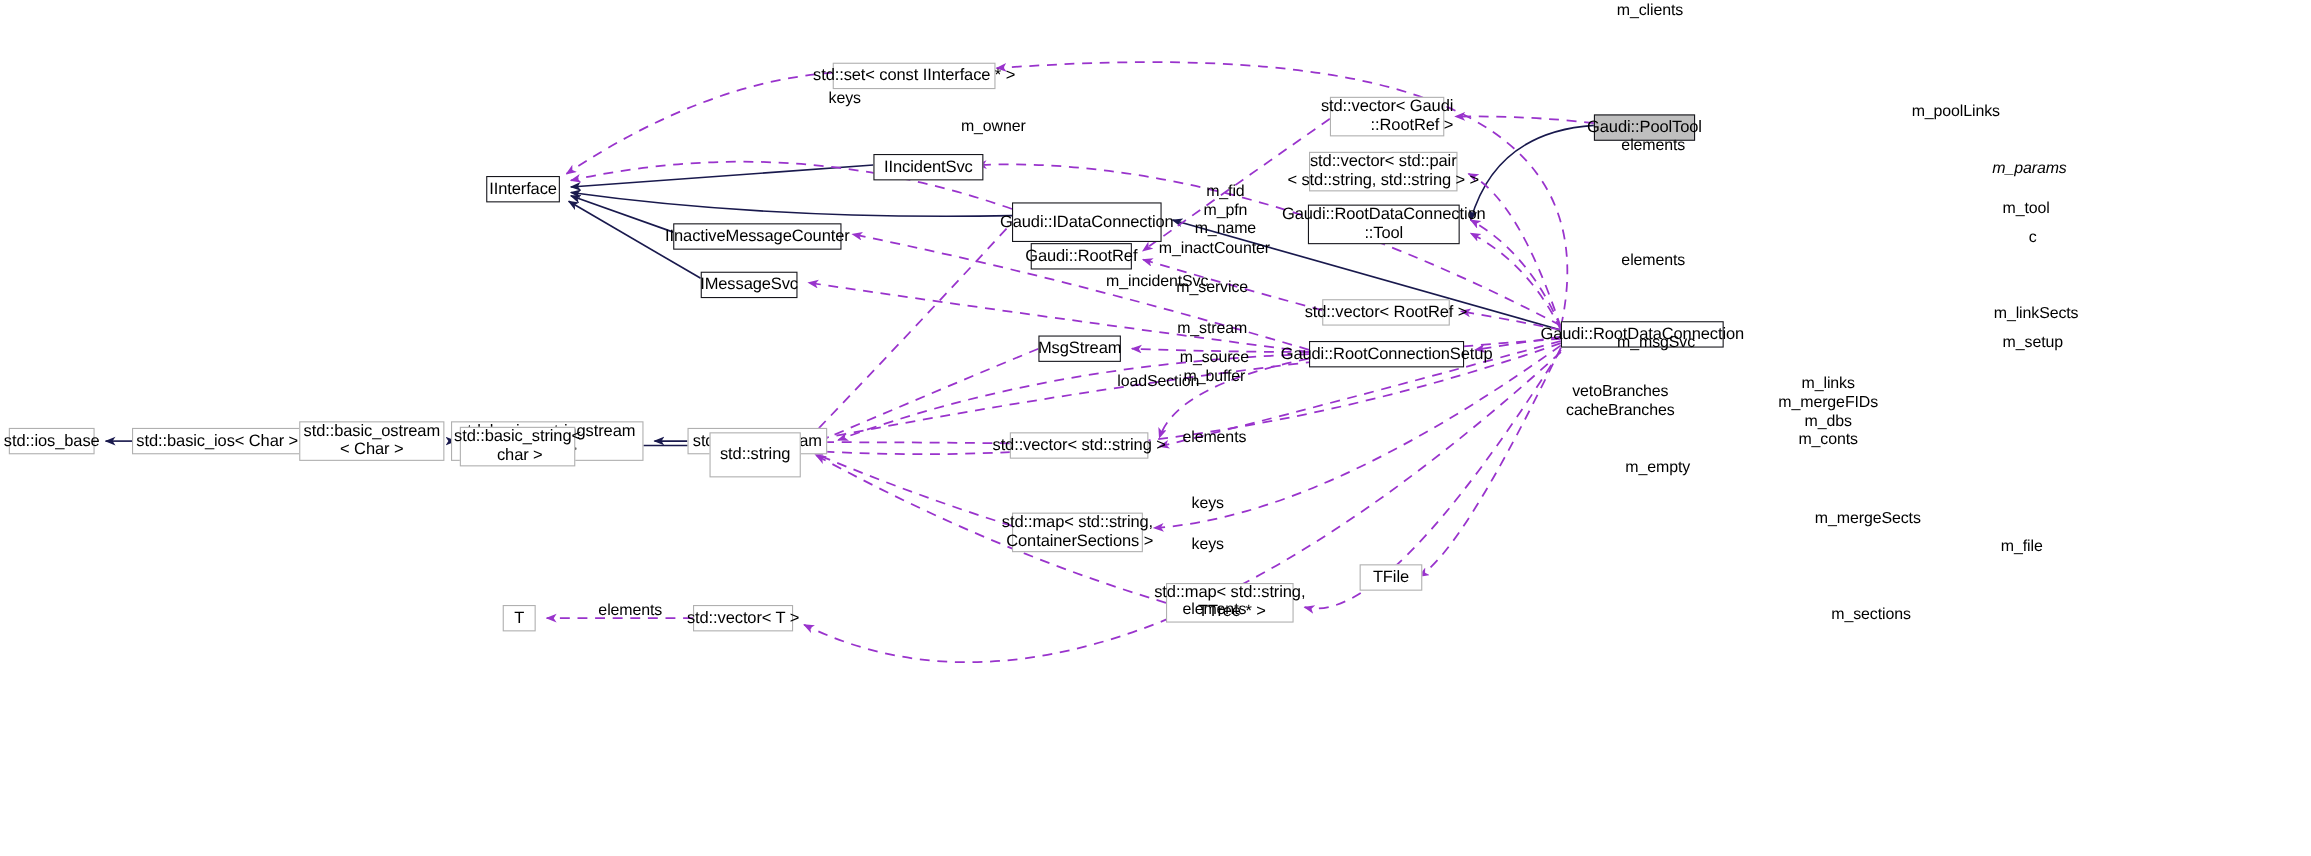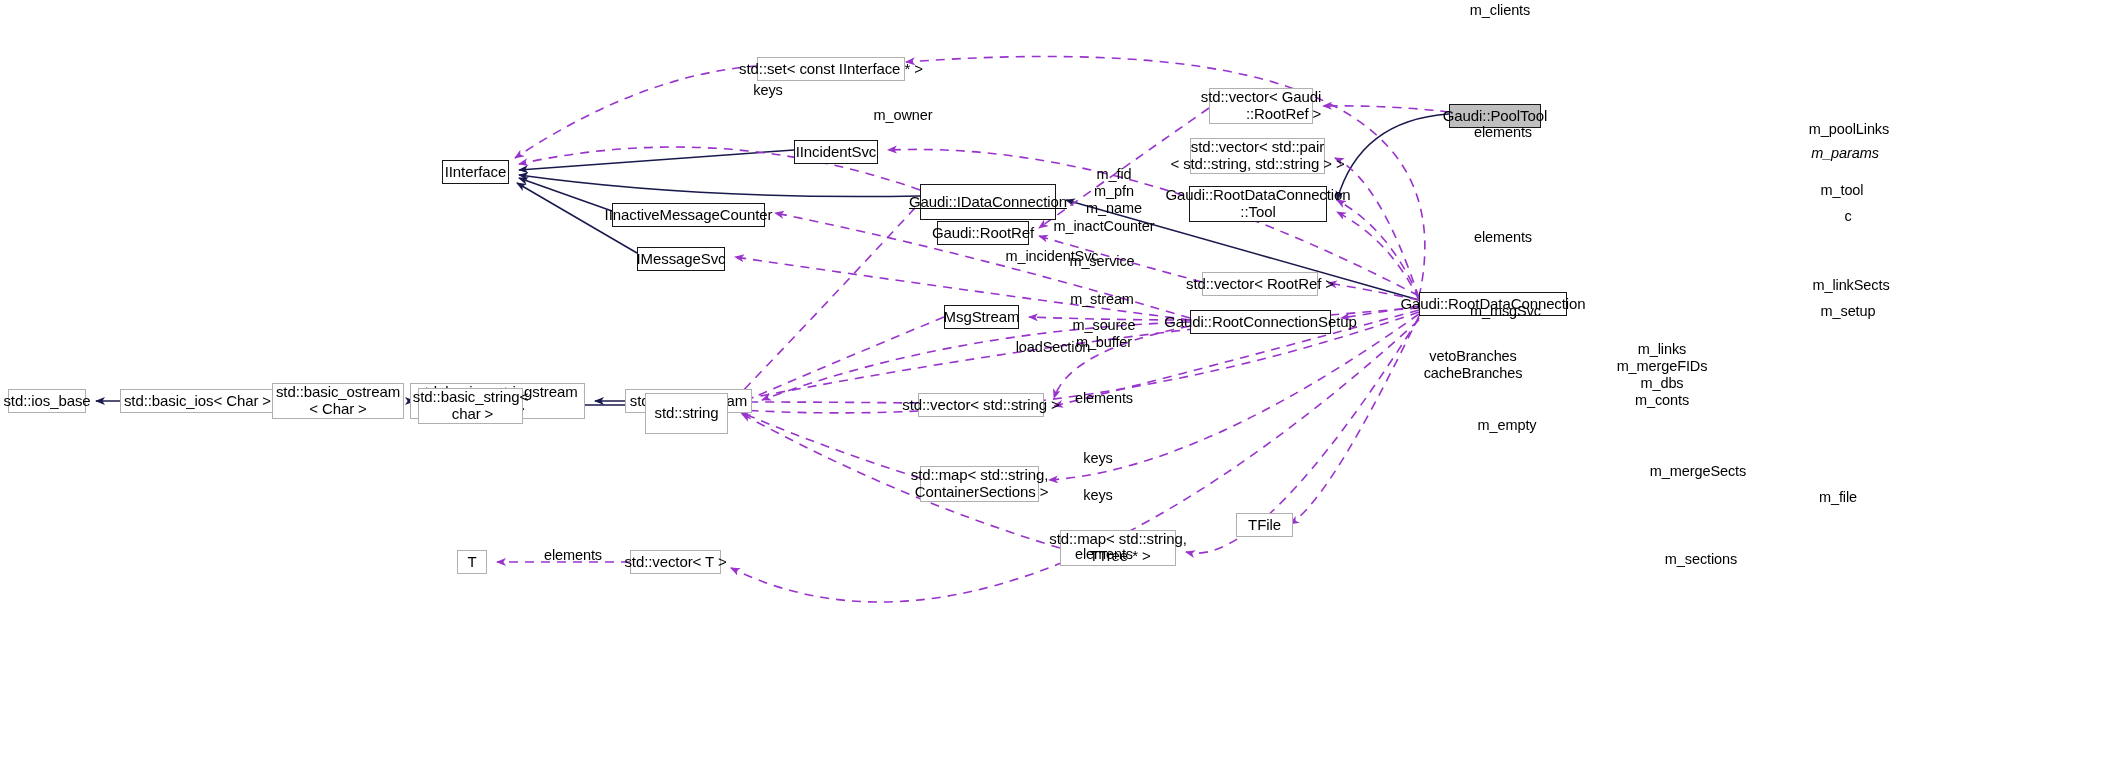--- a/index.html
+++ b/index.html
@@ -144,22 +144,22 @@
 &lt; Char &gt;</div>
     <div class="node lib" style="left: 410px; top: 383px; width: 175px; height: 36px;">std::basic_ostringstream
 &lt; char &gt;</div>
     <div class="node lib" style="left: 625px; top: 389px; width: 127px; height: 24px;">std::ostringstream</div>
     <div class="node lib" style="left: 418px; top: 388px; width: 105px; height: 36px;">std::basic_string&lt;
  char &gt;</div>
     <div class="node lib" style="left: 645px; top: 393px; width: 83px; height: 41px;">std::string</div>
     <div class="node proj" style="left: 442px; top: 160px; width: 67px; height: 24px;">IInterface</div>
     <div class="node proj" style="left: 612px; top: 203px; width: 153px; height: 24px;">IInactiveMessageCounter</div>
     <div class="node proj" style="left: 637px; top: 247px; width: 88px; height: 24px;">IMessageSvc</div>
-    <div class="node proj" style="left: 794px; top: 140px; width: 84px; height: 24px;">IIncidentSvc</div>
-    <div class="node proj" style="left: 920px; top: 184px; width: 136px; height: 36px; text-decoration: underline;">Gaudi::IDataConnection</div>
+    <div class="node proj" style="left: 794px; top: 140px; width: 100px; height: 24px;">IIncidentSvc</div>
+    <div class="node proj" style="left: 920px; top: 184px; width: 136px; height: 36px;">Gaudi::IDataConnection</div>
     <div class="node proj" style="left: 937px; top: 221px; width: 92px; height: 24px;">Gaudi::RootRef</div>
     <div class="node proj" style="left: 944px; top: 305px; width: 75px; height: 24px;">MsgStream</div>
     <div class="node lib" style="left: 757px; top: 57px; width: 148px; height: 24px; text-align: right;">std::set&lt; const IInterface * &gt;</div>
     <div class="node lib" style="left: 1209px; top: 88px; width: 104px; height: 36px; text-align: right;">std::vector&lt; Gaudi
 ::RootRef &gt;</div>
     <div class="node lib" style="left: 1190px; top: 138px; width: 135px; height: 36px;">std::vector&lt; std::pair
 &lt; std::string, std::string &gt; &gt;</div>
     <div class="node proj" style="left: 1189px; top: 186px; width: 138px; height: 36px;">Gaudi::RootDataConnection
 ::Tool</div>
     <div class="node lib" style="left: 1202px; top: 272px; width: 116px; height: 24px;">std::vector&lt; RootRef &gt;</div>
@@ -170,21 +170,21 @@
     <div class="node lib" style="left: 1060px; top: 530px; width: 116px; height: 36px;">std::map&lt; std::string,
  TTree * &gt;</div>
     <div class="node lib" style="left: 1236px; top: 513px; width: 57px; height: 24px;">TFile</div>
     <div class="node lib" style="left: 457px; top: 550px; width: 30px; height: 24px;">T</div>
     <div class="node lib" style="left: 630px; top: 550px; width: 91px; height: 24px;">std::vector&lt; T &gt;</div>
     <div class="node focus" style="left: 1449px; top: 104px; width: 92px; height: 24px;">Gaudi::PoolTool</div>
     <div class="node proj" style="left: 1419px; top: 292px; width: 148px; height: 24px;">Gaudi::RootDataConnection</div>
     <div class="elabel" style="left: 1500px; top: 2px;">m_clients</div>
     <div class="elabel" style="left: 768px; top: 82px;">keys</div>
     <div class="elabel" style="left: 903px; top: 107px;">m_owner</div>
-    <div class="elabel" style="left: 1849px; top: 93px; margin-top: 28px;">m_poolLinks</div>
+    <div class="elabel" style="left: 1778px; top: 93px;">m_poolLinks</div>
     <div class="elabel" style="left: 1845px; top: 145px; font-style: italic;">m_params</div>
     <div class="elabel" style="left: 1842px; top: 182px;">m_tool</div>
     <div class="elabel" style="left: 1848px; top: 208px;">c</div>
     <div class="elabel" style="left: 1503px; top: 124px;">elements</div>
     <div class="elabel" style="left: 1114px; top: 166px;">m_fid
 m_pfn
 m_name</div>
     <div class="elabel" style="left: 1104px; top: 218px;">m_inactCounter</div>
     <div class="elabel" style="left: 1503px; top: 229px;">elements</div>
     <div class="elabel" style="left: 1102px; top: 253px;">m_service</div>

